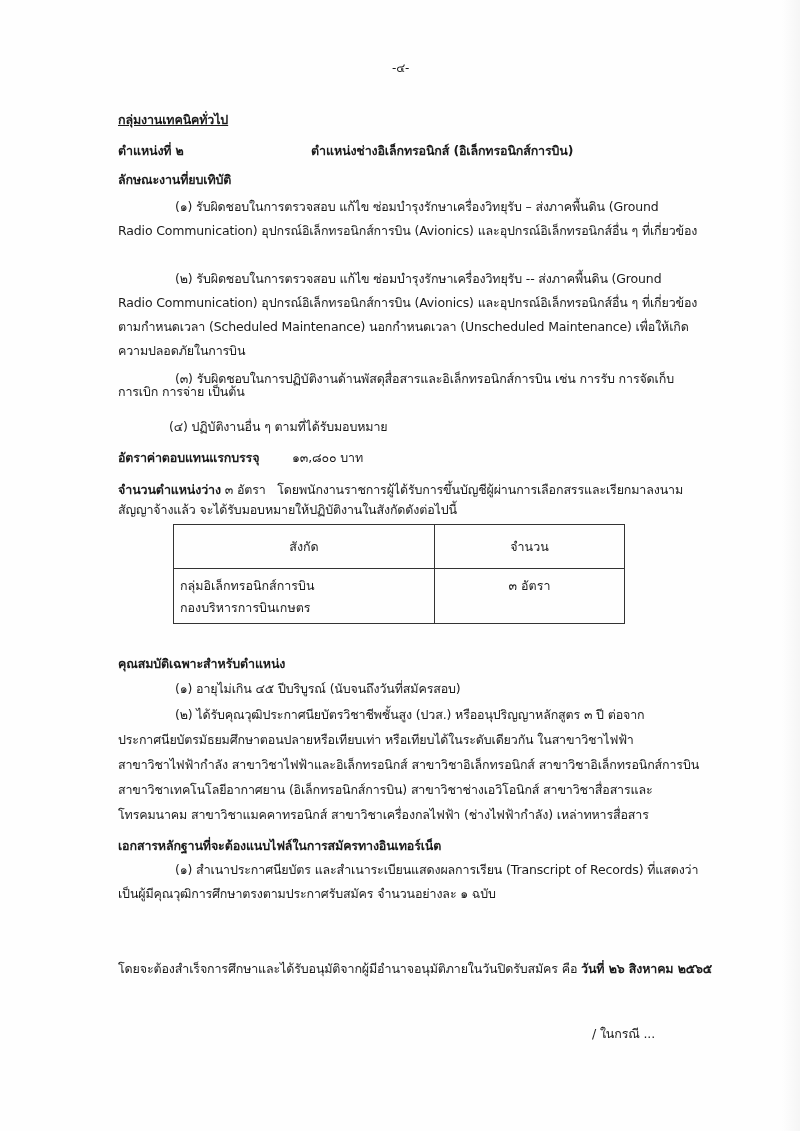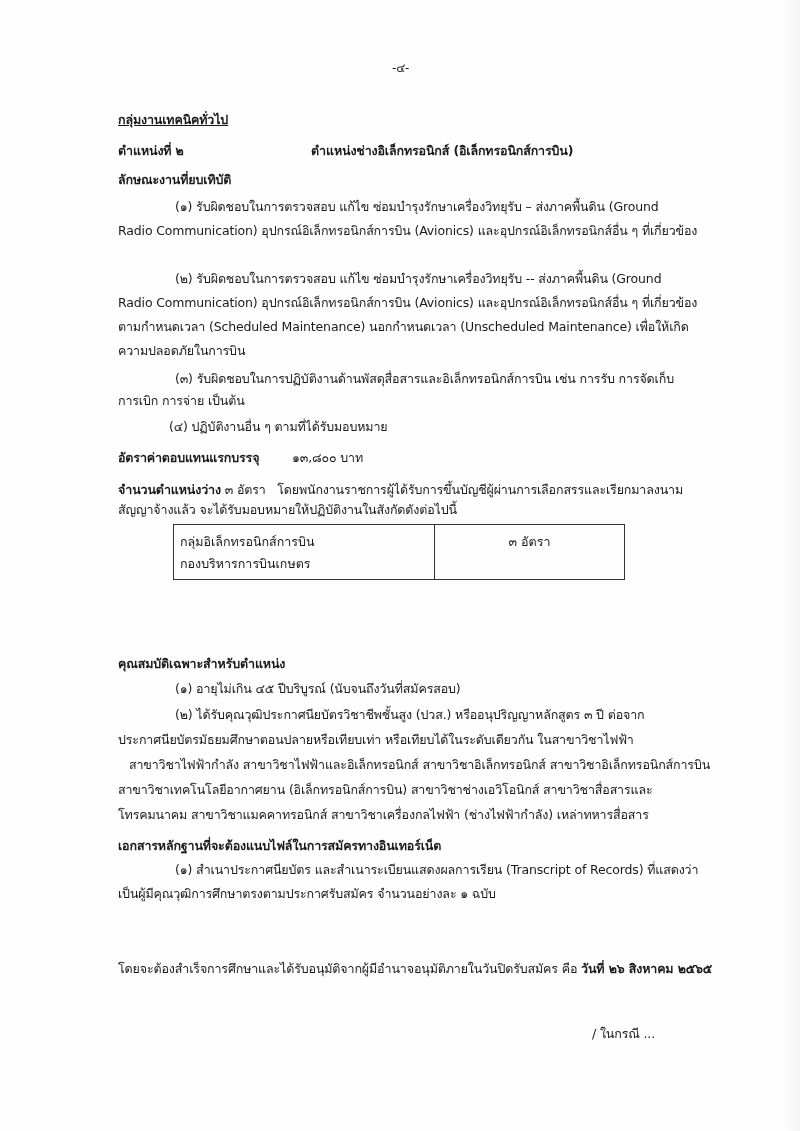--- a/index.html
+++ b/index.html
@@ -36,54 +36,58 @@
 
   <div class="txt" style="left:175px; top:199px;">(๑)  รับผิดชอบในการตรวจสอบ แก้ไข ซ่อมบำรุงรักษาเครื่องวิทยุรับ – ส่งภาคพื้นดิน (Ground</div>
   <div class="txt" style="left:118px; top:223px;">Radio Communication) อุปกรณ์อิเล็กทรอนิกส์การบิน (Avionics) และอุปกรณ์อิเล็กทรอนิกส์อื่น ๆ ที่เกี่ยวข้อง</div>
 
   <div class="txt" style="left:175px; top:271px;">(๒)  รับผิดชอบในการตรวจสอบ แก้ไข ซ่อมบำรุงรักษาเครื่องวิทยุรับ -- ส่งภาคพื้นดิน (Ground</div>
   <div class="txt" style="left:118px; top:295px;">Radio Communication) อุปกรณ์อิเล็กทรอนิกส์การบิน (Avionics) และอุปกรณ์อิเล็กทรอนิกส์อื่น ๆ ที่เกี่ยวข้อง</div>
   <div class="txt" style="left:118px; top:319px;">ตามกำหนดเวลา (Scheduled Maintenance) นอกกำหนดเวลา (Unscheduled Maintenance) เพื่อให้เกิด</div>
   <div class="txt" style="left:118px; top:343px;">ความปลอดภัยในการบิน</div>
 
   <div class="txt" style="left:175px; top:371px;">(๓)  รับผิดชอบในการปฏิบัติงานด้านพัสดุสื่อสารและอิเล็กทรอนิกส์การบิน เช่น การรับ การจัดเก็บ</div>
-  <div class="txt" style="left:118px; top:393px;text-align:center;">การเบิก การจ่าย เป็นต้น</div>
+  <div class="txt" style="left:118px; top:384px;text-align:center;">การเบิก การจ่าย เป็นต้น</div>
 
   <div class="txt" style="left:169px; top:419px;">(๔)  ปฏิบัติงานอื่น ๆ ตามที่ได้รับมอบหมาย</div>
 
   <div class="txt b" style="left:118px; top:450px;">อัตราค่าตอบแทนแรกบรรจุ</div>
   <div class="txt" style="left:292px; top:450px;">๑๓,๘๐๐ บาท</div>
 
   <div class="txt" style="left:118px; top:482px;">
     <span class="b">จำนวนตำแหน่งว่าง</span>
     <span>๓ อัตรา</span>
     <span>&nbsp;</span>
     <span>โดยพนักงานราชการผู้ได้รับการขึ้นบัญชีผู้ผ่านการเลือกสรรและเรียกมาลงนาม</span>
   </div>
   <div class="txt" style="left:118px; top:502px;">สัญญาจ้างแล้ว จะได้รับมอบหมายให้ปฏิบัติงานในสังกัดดังต่อไปนี้</div>
 
   <table class="units">
     <tbody>
+        <tr>
+      <td class="h c1">สังกัด</td>
+      <td class="h">จำนวน</td>
+    </tr>
     <tr>
       <td class="d c1">
         <div>กลุ่มอิเล็กทรอนิกส์การบิน</div>
         <div>กองบริหารการบินเกษตร</div>
       </td>
       <td class="d dc">๓ อัตรา</td>
     </tr>
   </tbody>
     </table>
 
   <div class="txt b" style="left:118px; top:656px;">คุณสมบัติเฉพาะสำหรับตำแหน่ง</div>
 
   <div class="txt" style="left:175px; top:681px;">(๑)  อายุไม่เกิน ๔๕ ปีบริบูรณ์ (นับจนถึงวันที่สมัครสอบ)</div>
 
   <div class="txt" style="left:175px; top:707px;">(๒)  ได้รับคุณวุฒิประกาศนียบัตรวิชาชีพชั้นสูง (ปวส.) หรืออนุปริญญาหลักสูตร ๓ ปี ต่อจาก</div>
   <div class="txt" style="left:118px; top:732px;">ประกาศนียบัตรมัธยมศึกษาตอนปลายหรือเทียบเท่า หรือเทียบได้ในระดับเดียวกัน ในสาขาวิชาไฟฟ้า</div>
-  <div class="txt" style="left:129px; top:757px;text-align:right;">สาขาวิชาไฟฟ้ากำลัง สาขาวิชาไฟฟ้าและอิเล็กทรอนิกส์ สาขาวิชาอิเล็กทรอนิกส์ สาขาวิชาอิเล็กทรอนิกส์การบิน</div>
+  <div class="txt" style="left:118px; top:757px;text-align:right;">สาขาวิชาไฟฟ้ากำลัง สาขาวิชาไฟฟ้าและอิเล็กทรอนิกส์ สาขาวิชาอิเล็กทรอนิกส์ สาขาวิชาอิเล็กทรอนิกส์การบิน</div>
   <div class="txt" style="left:118px; top:782px;">สาขาวิชาเทคโนโลยีอากาศยาน (อิเล็กทรอนิกส์การบิน) สาขาวิชาช่างเอวิโอนิกส์ สาขาวิชาสื่อสารและ</div>
   <div class="txt" style="left:118px; top:807px;">โทรคมนาคม สาขาวิชาแมคคาทรอนิกส์ สาขาวิชาเครื่องกลไฟฟ้า (ช่างไฟฟ้ากำลัง) เหล่าทหารสื่อสาร</div>
 
   <div class="txt b" style="left:118px; top:838px;">เอกสารหลักฐานที่จะต้องแนบไฟล์ในการสมัครทางอินเทอร์เน็ต</div>
 
   <div class="txt" style="left:175px; top:862px;">(๑)  สำเนาประกาศนียบัตร และสำเนาระเบียนแสดงผลการเรียน (Transcript of Records) ที่แสดงว่า</div>
   <div class="txt" style="left:118px; top:886px;">เป็นผู้มีคุณวุฒิการศึกษาตรงตามประกาศรับสมัคร จำนวนอย่างละ ๑ ฉบับ</div>
 
   <div class="txt" style="left:118px; top:961px;">
     <span>โดยจะต้องสำเร็จการศึกษาและได้รับอนุมัติจากผู้มีอำนาจอนุมัติภายในวันปิดรับสมัคร คือ</span>

